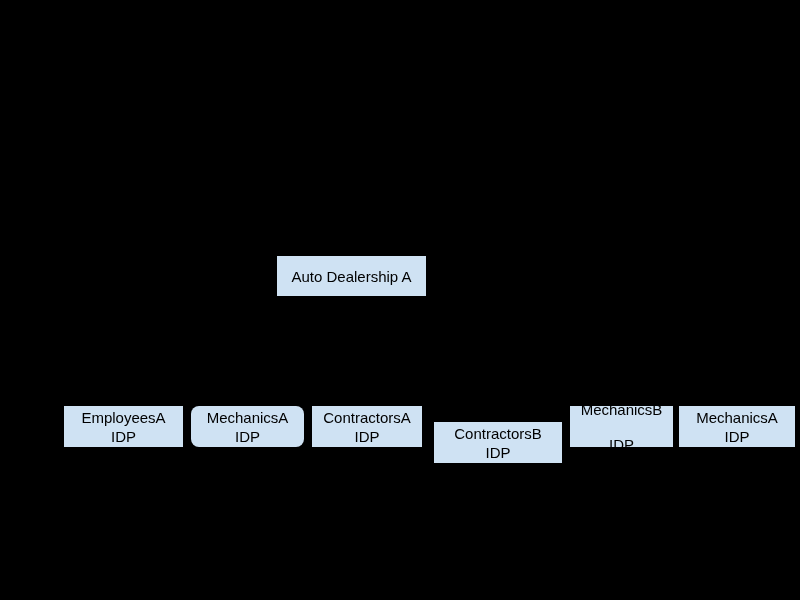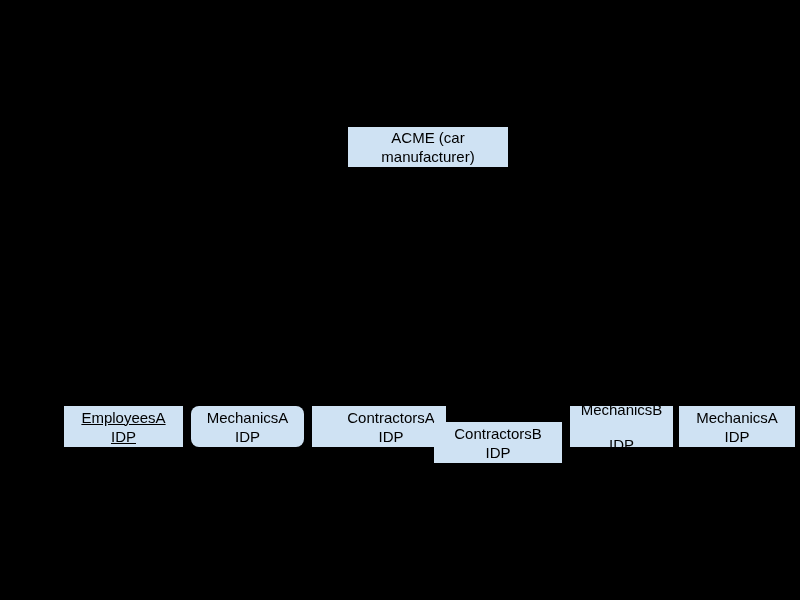--- a/index.html
+++ b/index.html
@@ -31,37 +31,36 @@
     line-height: 19px;
   }
   .ln { display: block; white-space: nowrap; }
 
   
   #node-acme          { left: 348px; top: 127px; width: 160px; height: 40px; }
   
   #node-dealer-a      { left: 277px; top: 256px; width: 149px; height: 40px; }
   #node-dealer-b      { left: 455px; top: 256px; width: 150px; height: 40px; }
   
-  #node-employees-a   { left:  64px; top: 406px; width: 119px; height: 41px; text-decoration: underline; }
+  #node-employees-a   { left:  64px; top: 406px; width: 119px; height: 41px; }
   #node-mechanics-a   { left: 191px; top: 406px; width: 113px; height: 41px; border-radius: 8px; }
-  #node-contractors-a { left: 312px; top: 406px; width: 110px; height: 41px; padding-left: 24px; }
+  #node-contractors-a { left: 312px; top: 406px; width: 110px; height: 41px; }
   #node-contractors-b { left: 434px; top: 422px; width: 128px; height: 41px; }
   #node-mechanics-b   { left: 570px; top: 406px; width: 103px; height: 41px; gap: 16px; }
   #node-employees-b   { left: 679px; top: 406px; width: 116px; height: 41px; }
 </style>
 </head>
 <body>
 
 <div id="canvas">
 
-  <div class="node" id="node-acme">
-    <span class="ln">ACME (car</span>
-    <span class="ln">manufacturer)</span>
+
+  <div class="node" id="node-dealer-a">
+    <span class="ln">Auto Dealership A</span>
   </div>
-
 
 
   <div class="node" id="node-employees-a">
     <span class="ln">EmployeesA</span>
     <span class="ln">IDP</span>
   </div>
 
   <div class="node" id="node-mechanics-a">
     <span class="ln">MechanicsA</span>
     <span class="ln">IDP</span>

